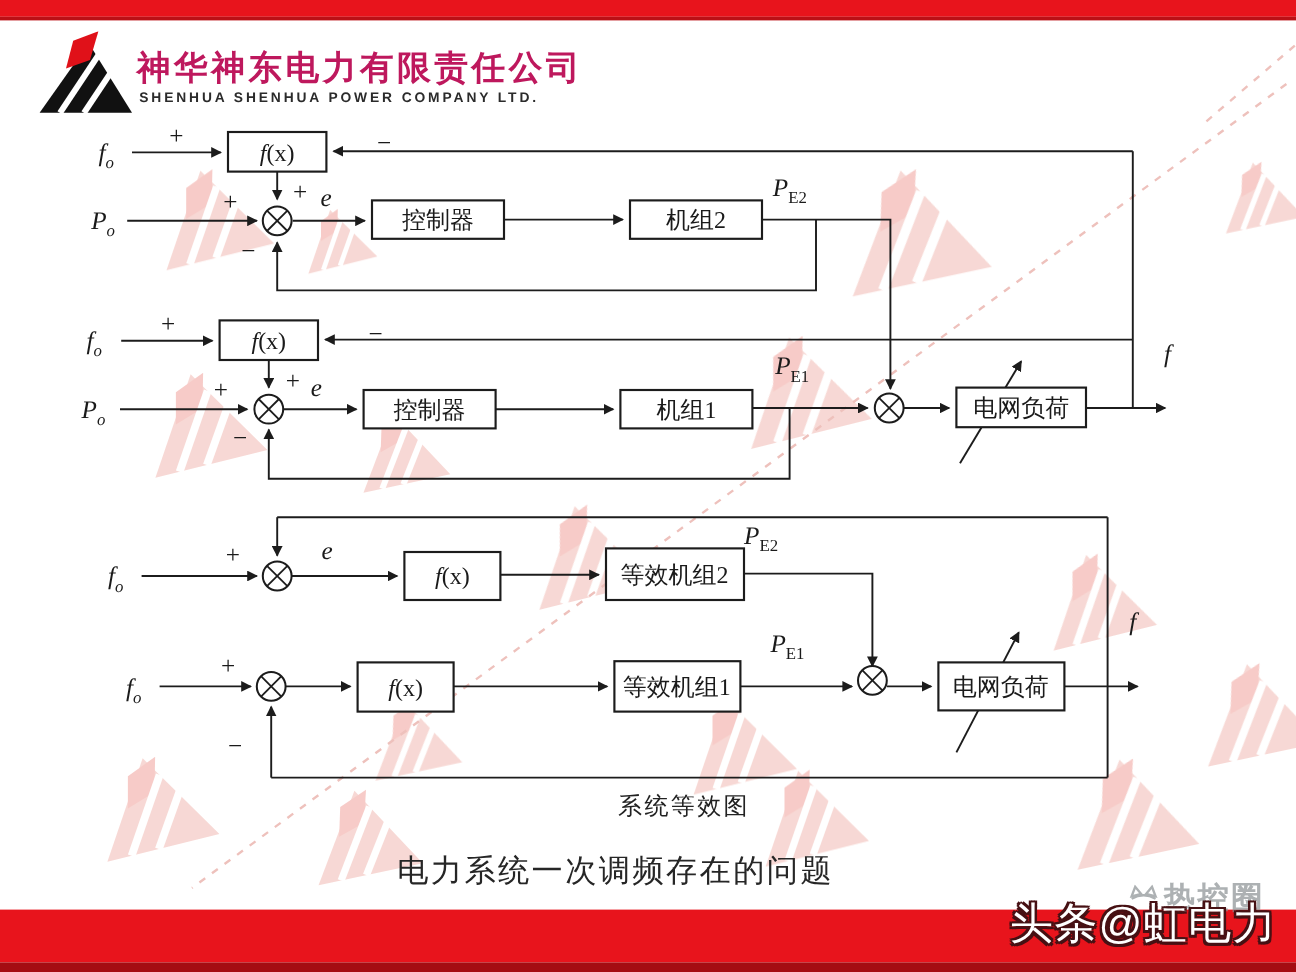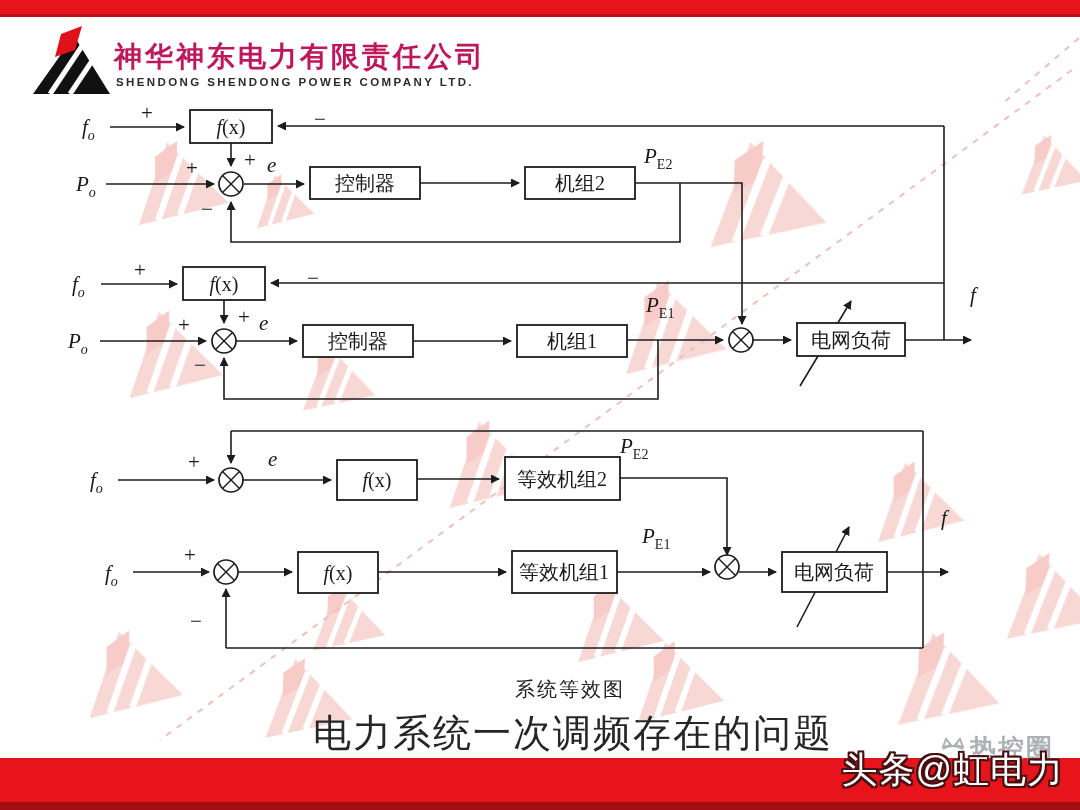--- a/index.html
+++ b/index.html
@@ -35,26 +35,26 @@
   text{fill:#1a1a1a;}
   .sig{font-family:"Liberation Serif","DejaVu Serif",serif;font-style:italic;font-size:21px;}
   .sub{font-size:14px;}
   .rom{font-style:normal;}
   .op{font-family:"Liberation Serif","DejaVu Serif",serif;font-size:21px;text-anchor:middle;}
   .blk{font-family:"Liberation Serif","DejaVu Serif",serif;font-size:20px;text-anchor:middle;}
   .fx{font-family:"Liberation Serif","DejaVu Serif",serif;font-size:20px;text-anchor:middle;}
   .fxi{font-style:italic;}
   
   .diagram-caption{
-    position:absolute;left:370px;top:676px;width:400px;text-align:center;z-index:3;
+    position:absolute;left:370px;top:658px;width:400px;text-align:center;z-index:3;
     font-family:"Liberation Serif","DejaVu Serif",serif;font-size:20px;color:#222;letter-spacing:2px;
   }
   .slide-title{
     position:absolute;left:313px;top:708px;width:400px;text-align:center;z-index:3;
-    font-family:Liberation Mono, monospace;font-size:38px;color:#262626;letter-spacing:2px;white-space:nowrap;
+    font-family:Liberation Mono, monospace;font-size:26px;color:#262626;letter-spacing:2px;white-space:nowrap;
   }
   
   .wm-faint{
     position:absolute;top:731px;right:26px;z-index:5;display:flex;align-items:center;gap:4px;
     font-size:26px;font-weight:bold;color:#8e9496;opacity:.72;letter-spacing:2px;
     font-family:"Liberation Sans","DejaVu Sans",sans-serif;
     text-align:center;
   }
   .wm-bold{
     position:absolute;top:746px;right:16px;z-index:6;
@@ -108,21 +108,21 @@
 <div class="bottom-bar-edge"></div>
 
 <div class="header">
   <svg class="logo-svg" width="90" height="74" viewBox="0 0 90 74">
     <path d="M3,68 L44,10 L80,68 Z" fill="#111111"></path>
     <path d="M31,8 L52,0 L45,24 L25,31 Z" fill="#e01119"></path>
     <line x1="20" y1="68" x2="52" y2="20" stroke="#ffffff" stroke-width="5"></line>
     <line x1="40" y1="68" x2="64" y2="32" stroke="#ffffff" stroke-width="5"></line>
   </svg>
   <div class="company-cn">神华神东电力有限责任公司</div>
-  <div class="company-en">SHENDONG SHENDONG POWER COMPANY LTD.</div>
+  <div class="company-en">SHENHUA SHENHUA POWER COMPANY LTD.</div>
 </div>
 
 <svg class="diagram-svg" width="1080" height="810" viewBox="0 0 1080 810">
   <defs>
     <marker id="arr" markerWidth="10" markerHeight="9" refX="8" refY="4.5" orient="auto" markerUnits="userSpaceOnUse">
       <path d="M0,0 L9,4.5 L0,9 Z" fill="#1c1c1c"></path>
     </marker>
   </defs>
 
   <g>

